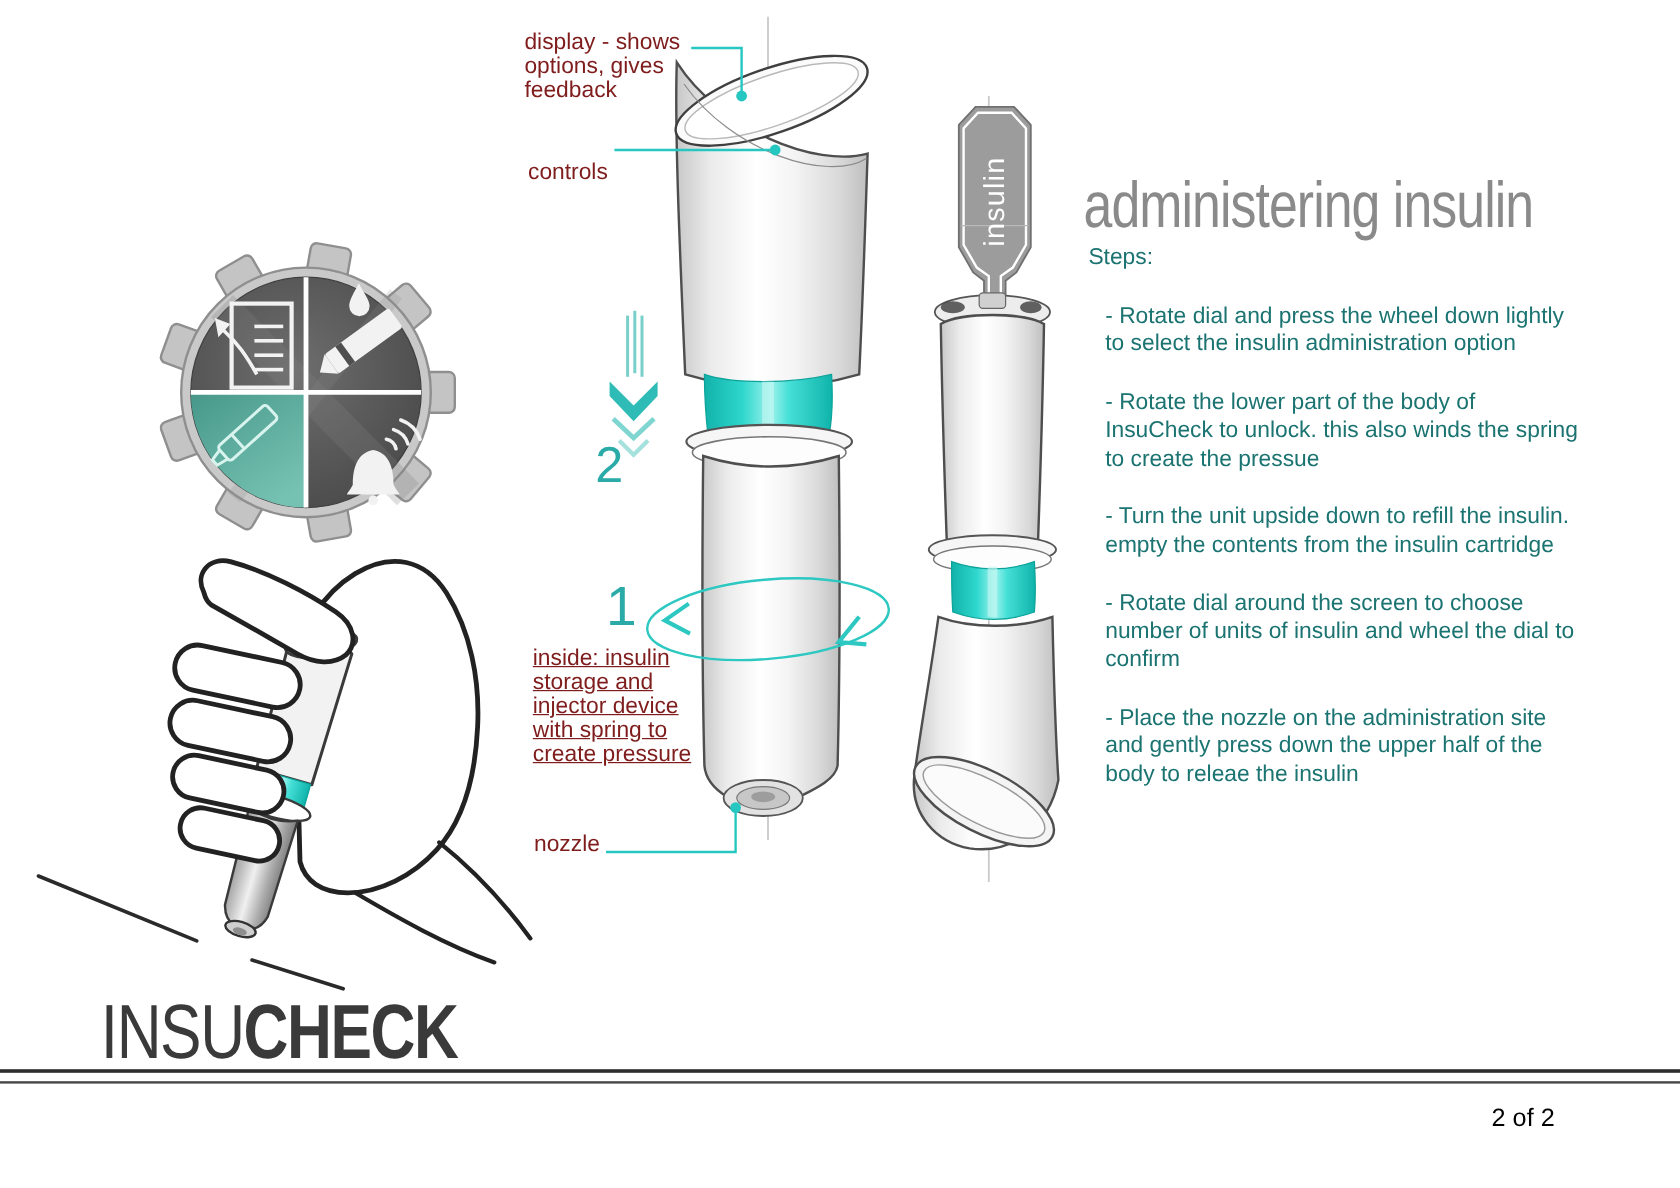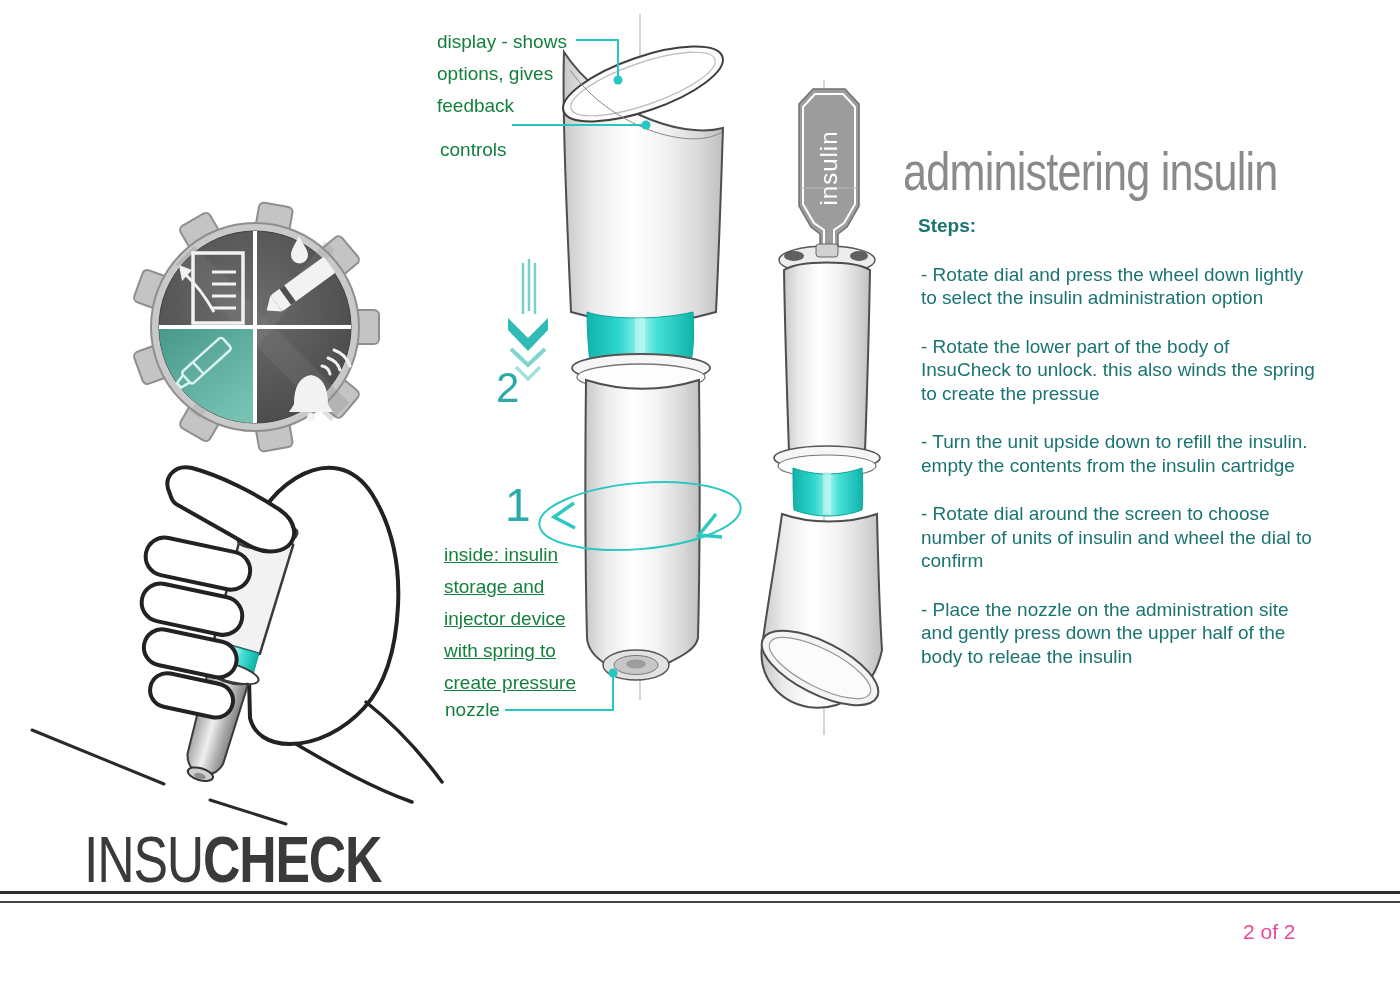--- a/index.html
+++ b/index.html
@@ -2,44 +2,44 @@
 <html><head>
 <meta charset="utf-8">
 <style>
   html,body{margin:0;padding:0;background:#e9e9e9;}
   #page{
     position:relative;width:1400px;height:990px;background:#ffffff;
     font-family:"Liberation Sans","DejaVu Sans",sans-serif;overflow:hidden;
   }
   .abs{position:absolute;}
   .pre{white-space:pre-line;}
-  .teal-label{color:#15803d;font-size:19px;line-height:32px;}
+  .teal-label{color:#7f1d1d;font-size:19px;line-height:20px;}
   #display-label{left:437px;top:26px;width:150px;}
   #controls-label{left:440px;top:114px;margin-top:20px;}
   #inside-label{left:444px;top:539px;width:150px;text-decoration:underline;}
   #nozzle-label{left:445px;top:694px;}
   .step-num{color:#2aaba7;font-weight:400;}
   #num-two{left:496px;top:364px;font-size:42px;}
   #num-one{left:505px;top:478px;font-size:46px;}
   #main-title{
     left:903px;top:140px;color:#8a8a8a;font-size:54px;font-weight:300;
     letter-spacing:-1px;transform:scaleX(0.80);transform-origin:left top;
     white-space:nowrap;
   }
   #steps{left:907px;top:203px;width:440px;color:#1b7471;font-size:19px;line-height:23.5px;}
   #steps .step{margin:25px 0 0 14px;}
   #steps .step:first-of-type{margin-top:0;}
-  #steps-heading{margin:11px;font-weight:bold;}
+  #steps-heading{margin:0;}
   #logo{left:84px;top:828px;font-size:64px;color:#3a3a3a;letter-spacing:-1.5px;
     transform:scaleX(0.81);transform-origin:left top;white-space:nowrap;line-height:1;}
   #logo .l1{font-weight:400;}
   #logo .l2{font-weight:700;}
   #bottom-rule{left:0;top:891px;width:1400px;height:7px;
     border-top:3px solid #2e2e2e;border-bottom:2px solid #474747;}
-  #page-number{left:1243px;top:920px;color:#ec4899;font-size:21px;}
+  #page-number{left:1243px;top:920px;color:#000000;font-size:21px;}
   svg{position:absolute;left:0;top:0;}
 </style>
 </head>
 <body>
 
 <div id="page">
 
   <svg width="1400" height="990" viewBox="0 0 1400 990">
     <defs>
       <linearGradient id="metal" x1="0" y1="0" x2="1" y2="0">

